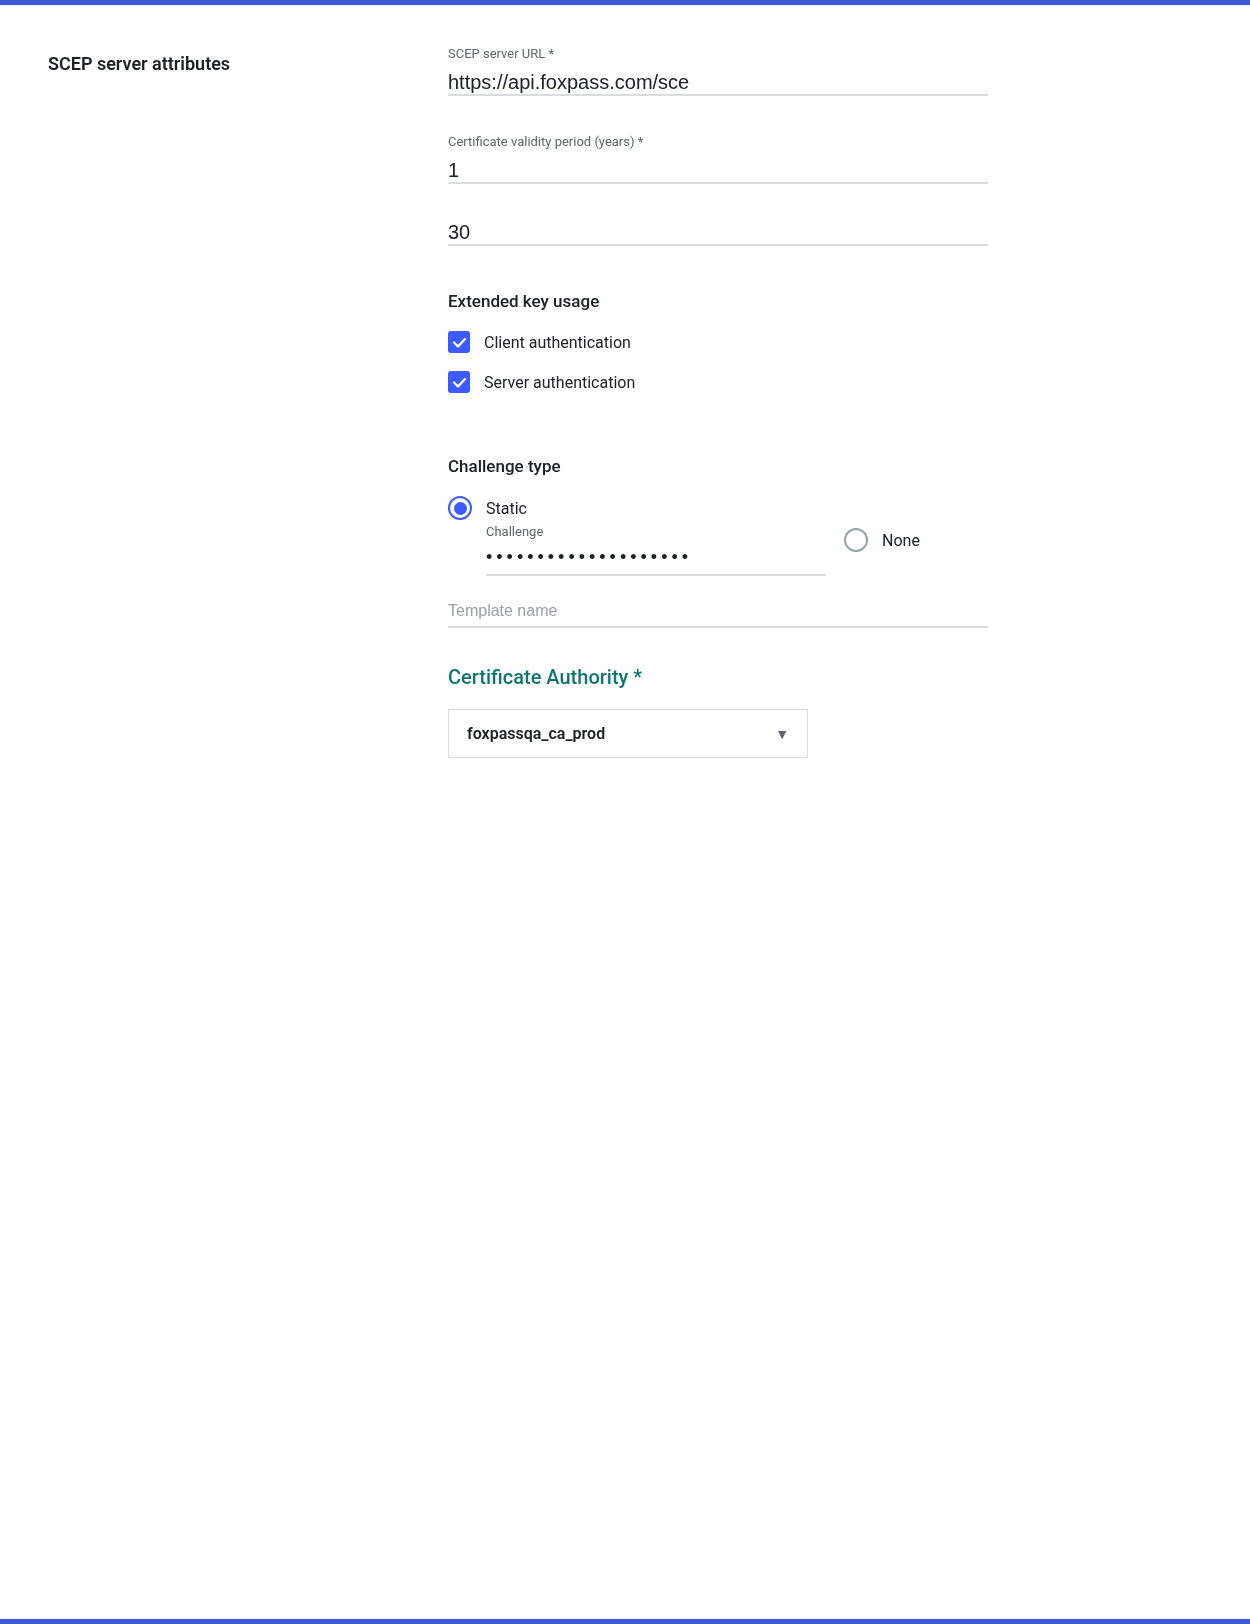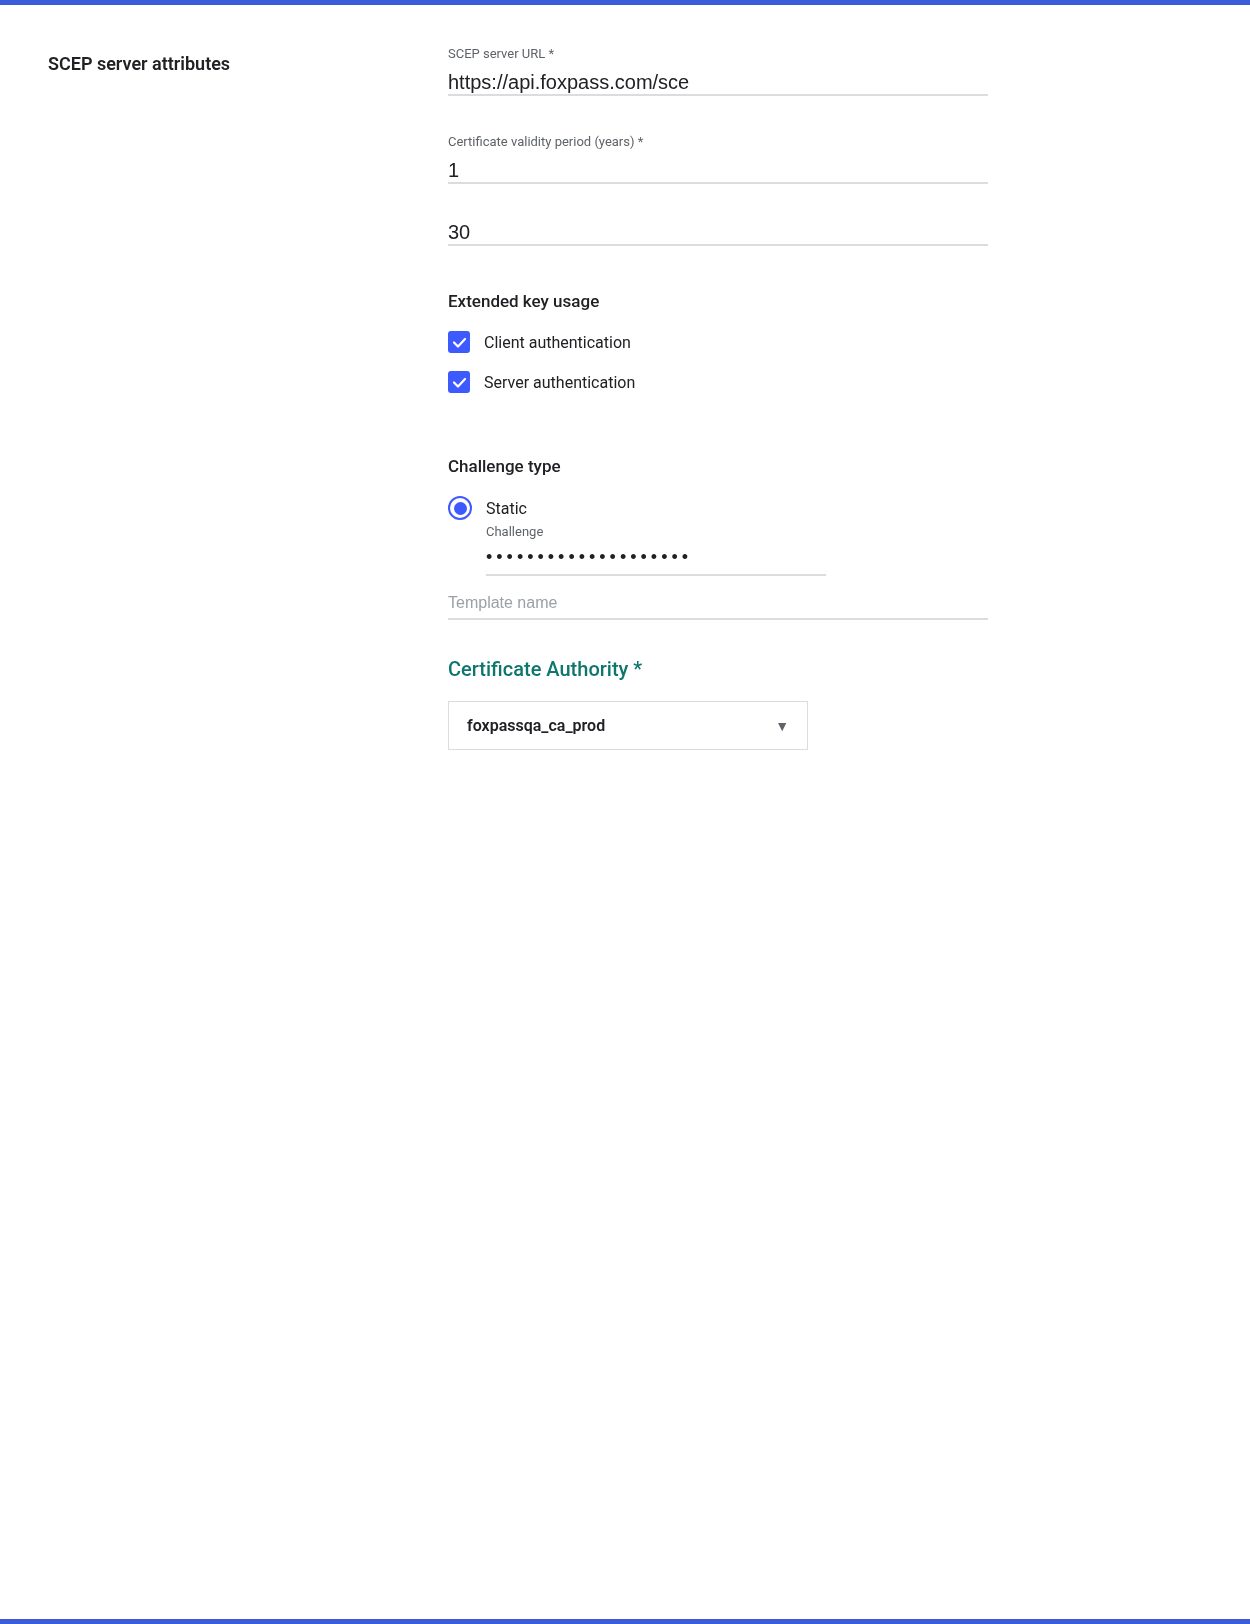--- a/index.html
+++ b/index.html
@@ -110,20 +110,21 @@
 
     .checkbox-label {
       font-size: 16px;
       color: #202124;
     }
 
     .radio-group {
       display: flex;
       flex-direction: row;
       gap: 18px;
+      margin-bottom: 8px;
     }
 
     .radio-row {
       display: flex;
       align-items: center;
       gap: 14px;
     }
 
     .radio-outer {
       width: 24px;
@@ -311,20 +312,25 @@
             </div>
             <span class="radio-label">Static</span>
           </div>
 
           <div class="static-challenge-indent">
             <div class="challenge-label">Challenge</div>
             <input class="challenge-input" type="password" value="12345678901234567890" style="">
           </div>
         </div>
 
+        <div class="radio-row">
+          <div class="radio-outer unselected">
+          </div>
+          <span class="radio-label">None</span>
+        </div>
       </div>
     </div>
 
     <div class="template-section">
       <input class="template-input" type="text" placeholder="Template name" style="">
     </div>
 
     <div class="ca-section">
       <div class="ca-label">Certificate Authority *</div>
       <div class="ca-dropdown">

